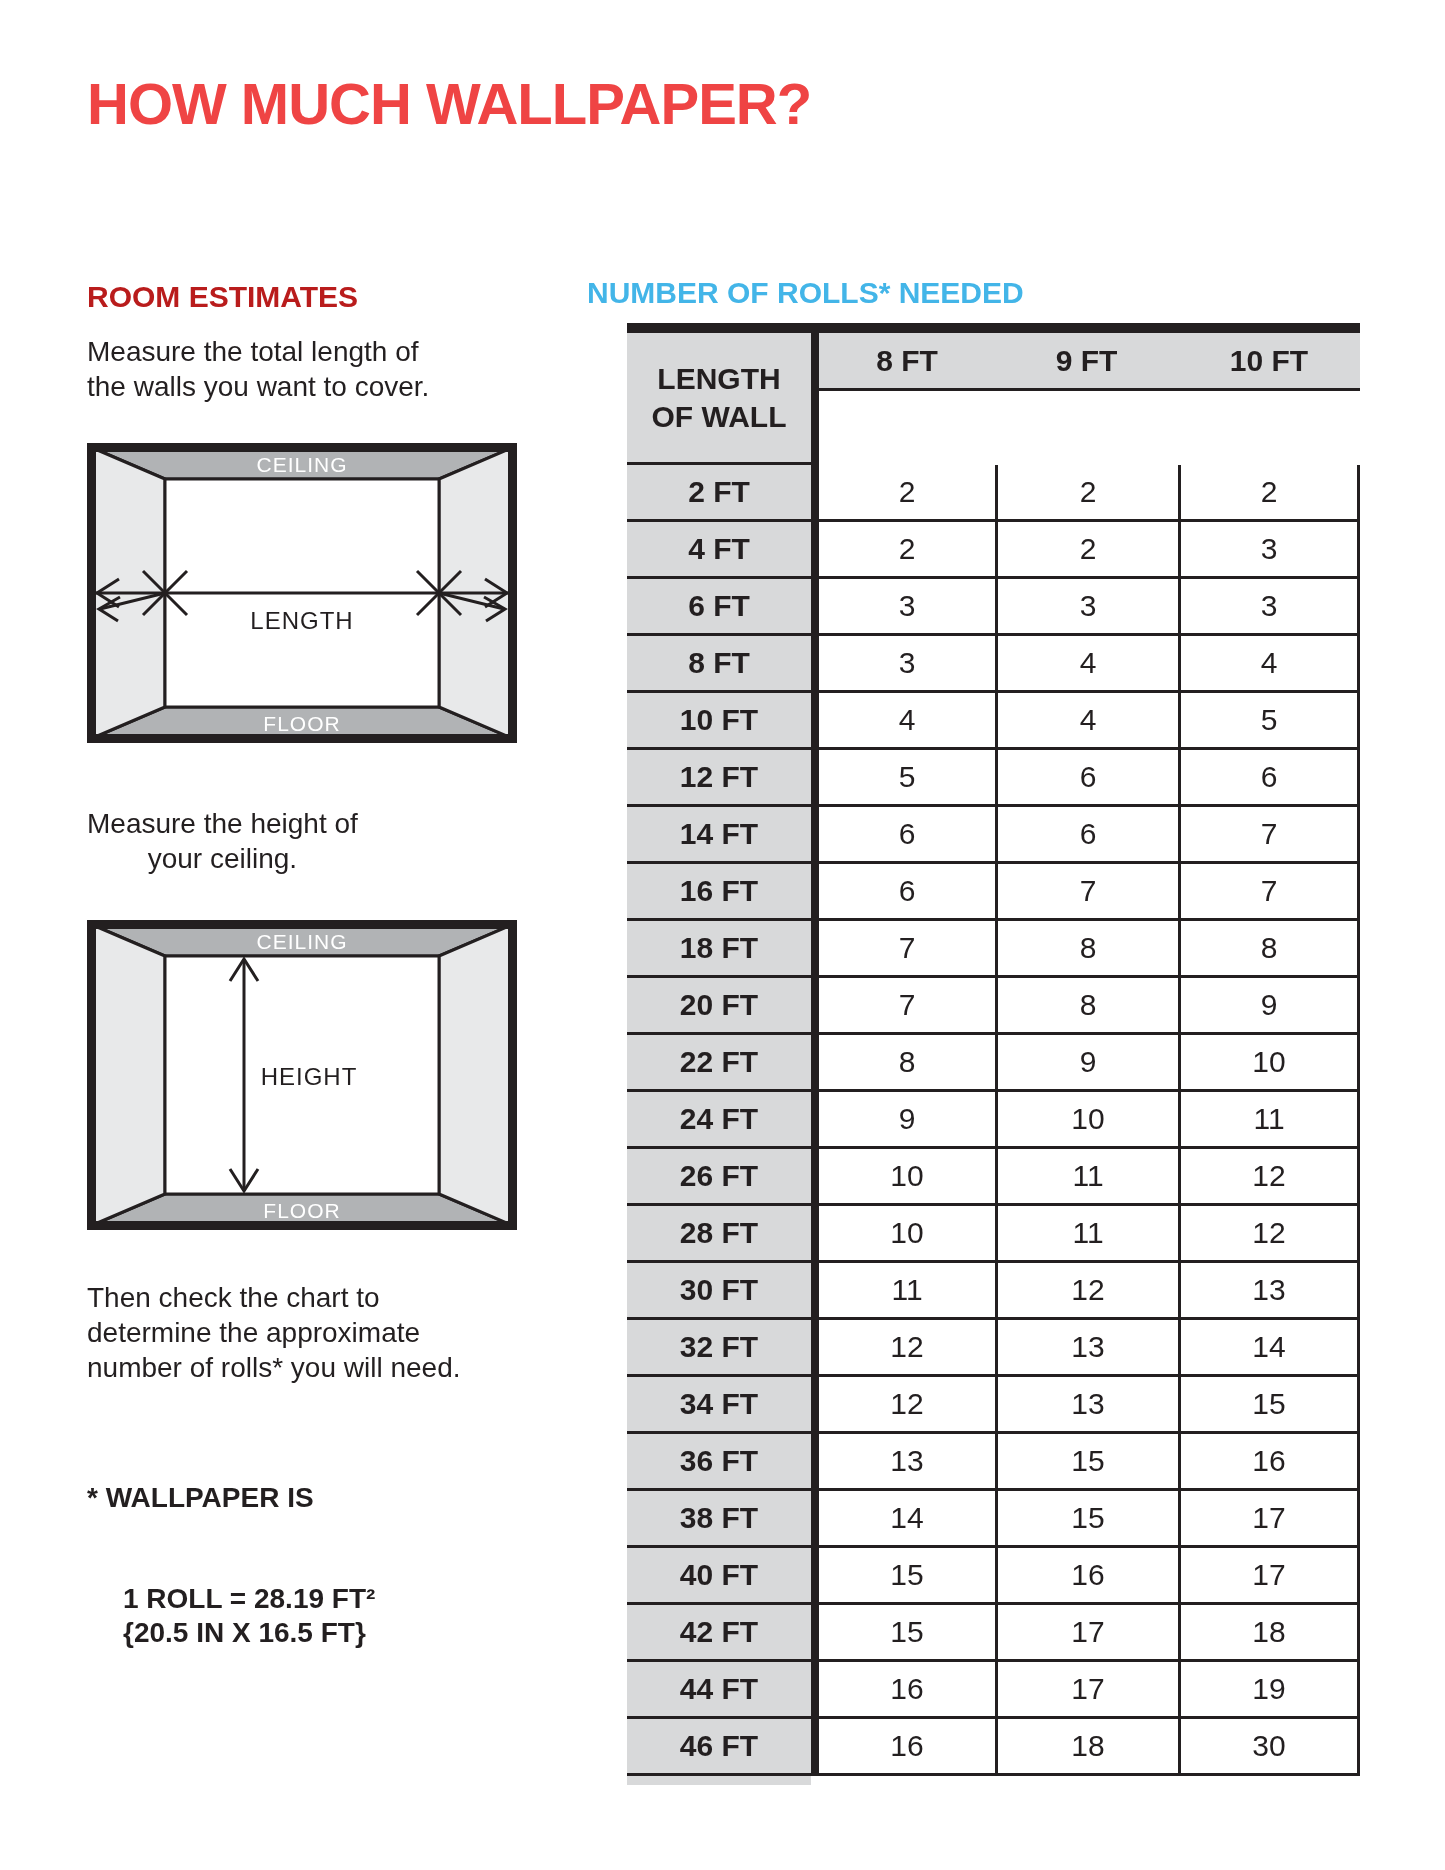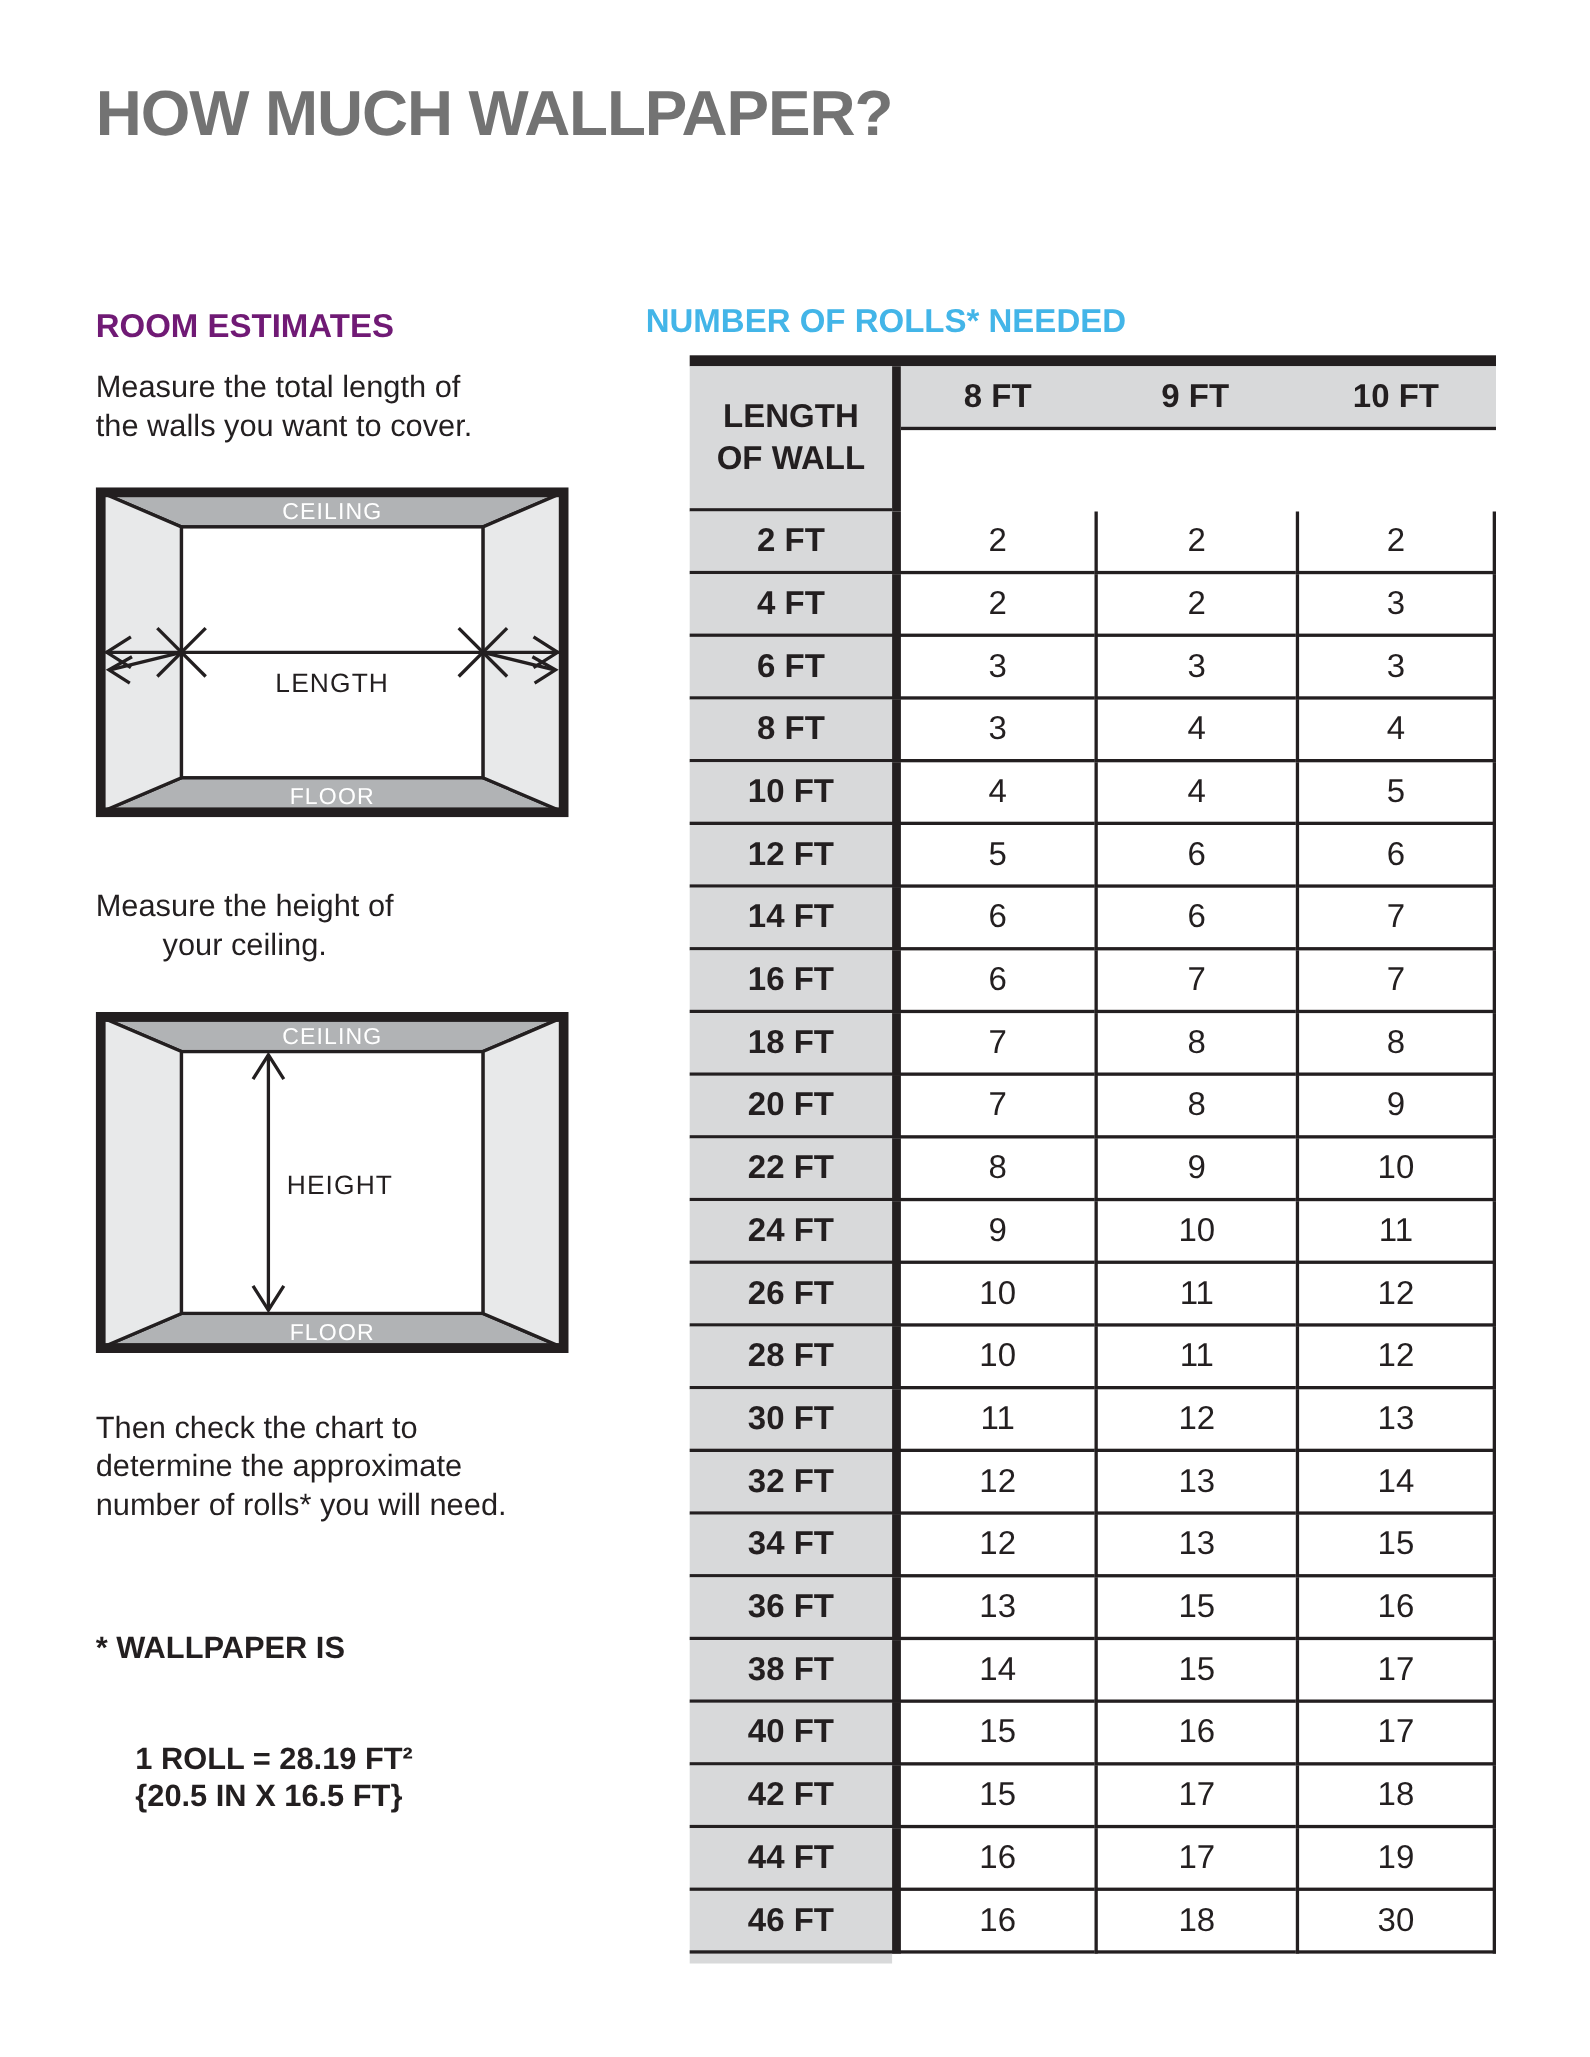--- a/index.html
+++ b/index.html
@@ -5,25 +5,25 @@
   html,body { margin:0; padding:0; }
   body {
     width:1445px; height:1870px; position:relative;
     background:#ffffff; color:#231f20;
     font-family:"Liberation Sans", sans-serif;
     overflow:hidden;
   }
   .page-title {
     position:absolute; left:87px; top:70px;
     font-size:58px; font-weight:bold; letter-spacing:-1px;
-    color:#737373; white-space:nowrap;
+    color:#ef4444; white-space:nowrap;
   }
   .section-heading {
     position:absolute; left:87px; top:280px;
-    font-size:30px; font-weight:bold; color:#701a75; white-space:nowrap;
+    font-size:30px; font-weight:bold; color:#b91c1c; white-space:nowrap;
   }
   .step {
     position:absolute; left:87px;
     font-size:28px; line-height:35px; white-space:pre-line;
   }
   .step1 { top:334px; }
   .step2 { top:806px;text-align:center; }
   .step3 { top:1280px; }
   .diagram { position:absolute; left:87px; }
   .diagram1 { top:443px; }

